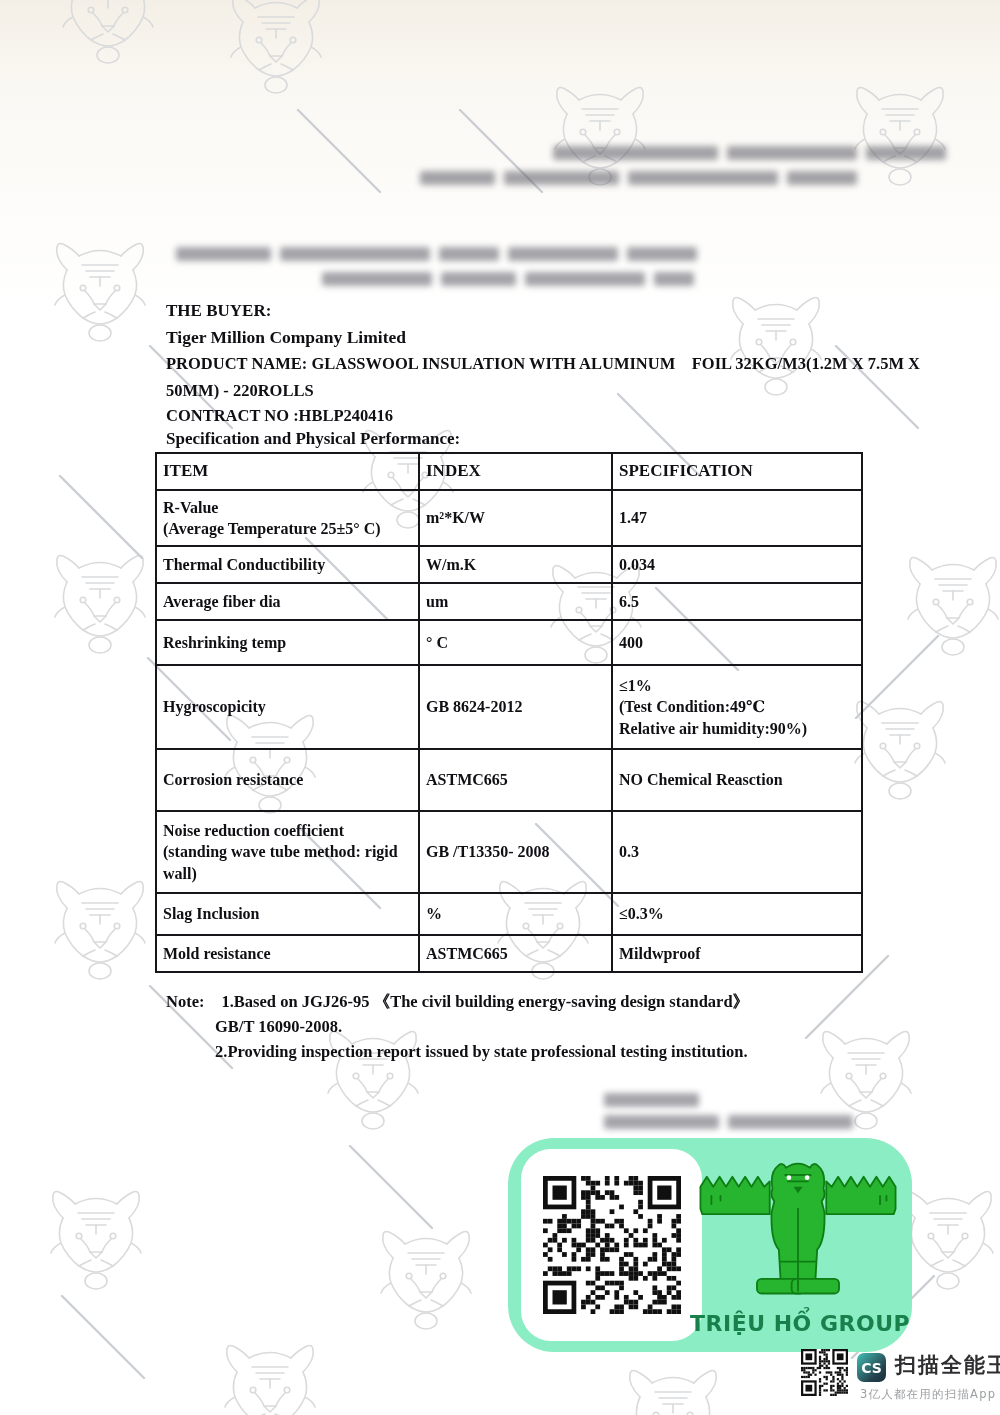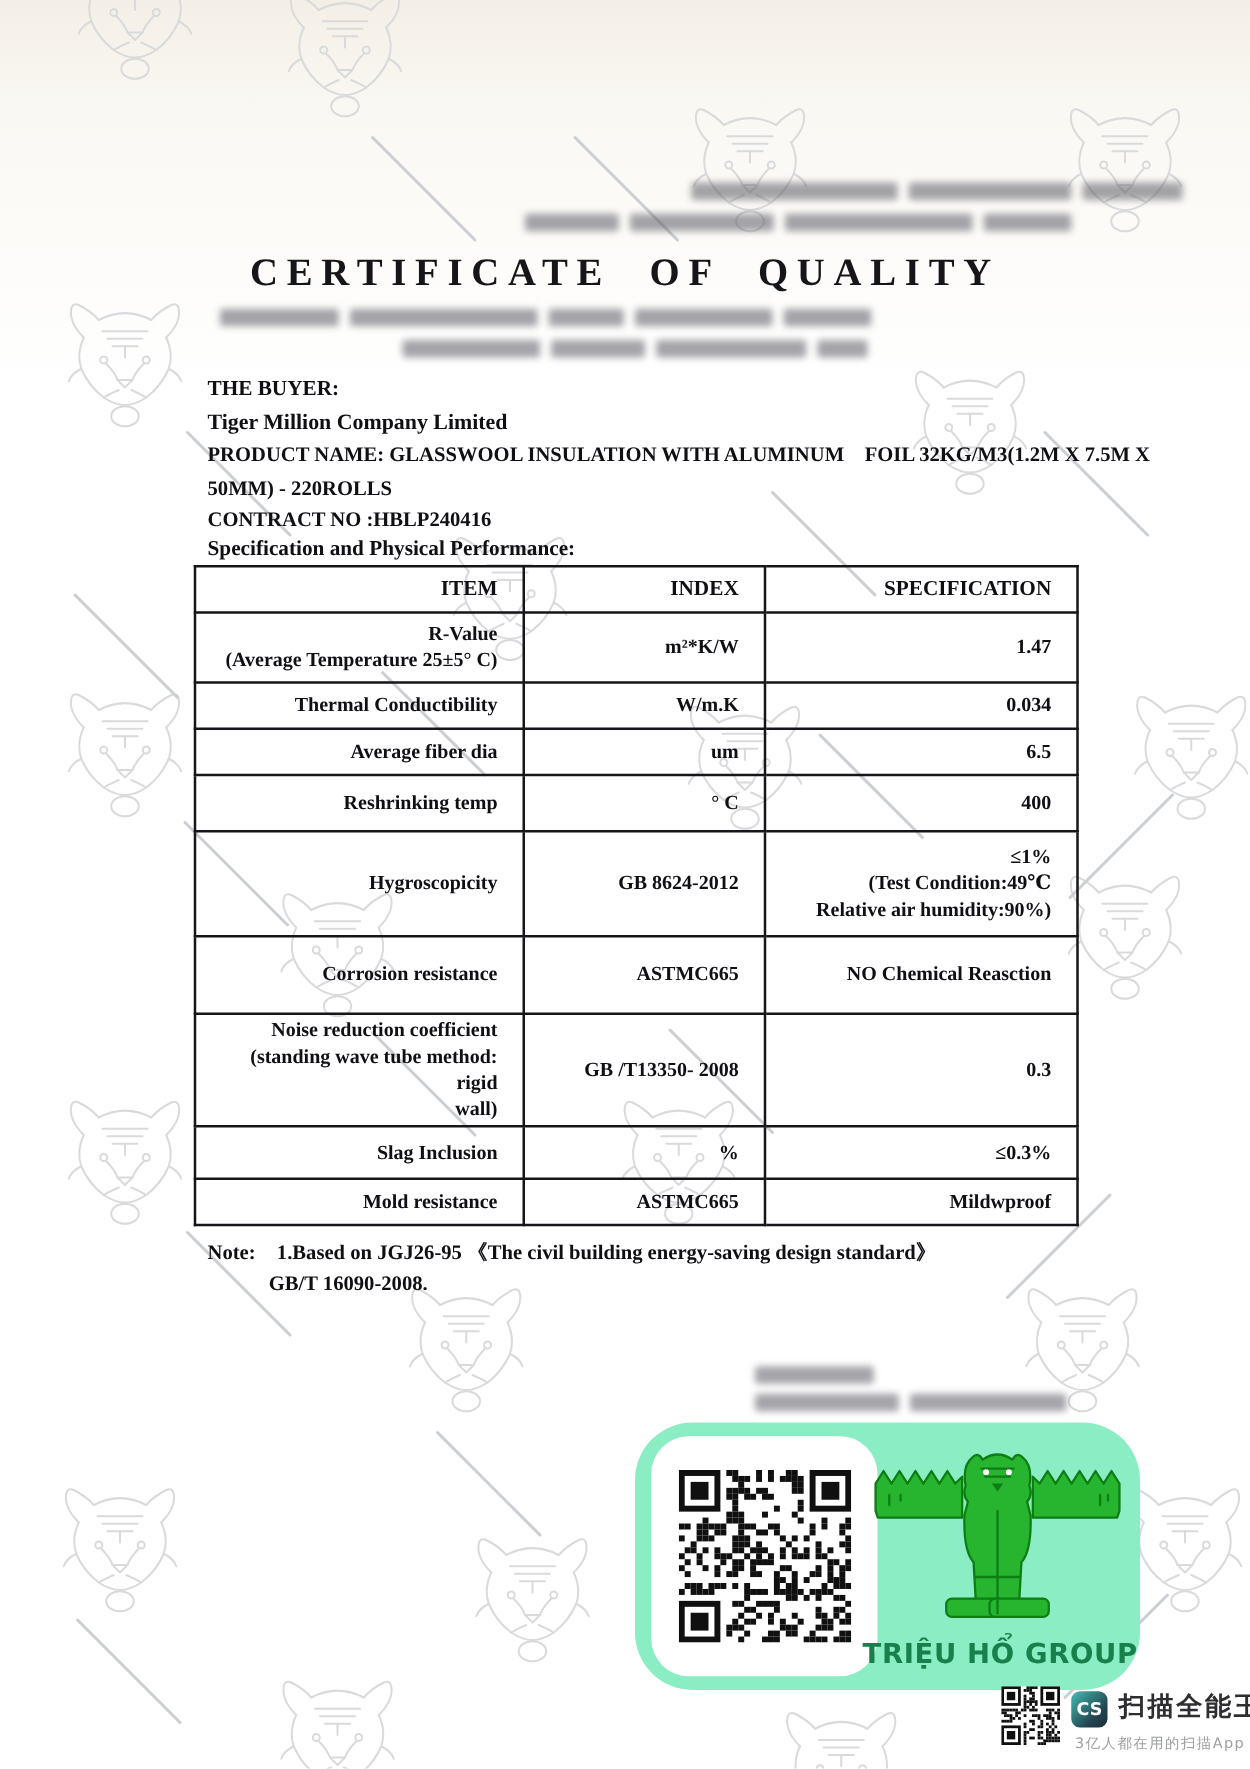--- a/index.html
+++ b/index.html
@@ -25,22 +25,22 @@
   .l-p1{top:354px;font-size:16.5px;}
   .l-p2{top:381px;font-size:16.5px;}
   .l-contract{top:406px;font-size:16.5px;}
   .l-spec{top:429px;}
 
   table.spec{
     position:absolute;left:155px;top:452px;width:706px;border-collapse:collapse;
     table-layout:fixed;background:transparent;
   }
   table.spec th,table.spec td{
-    border:2.2px solid #16161a;text-align:right;vertical-align:middle;
-    font-weight:700;color:#0f0f14;padding:2px 20px;line-height:1.32;
+    border:2.2px solid #16161a;text-align:left;vertical-align:middle;
+    font-weight:700;color:#0f0f14;padding:2px 6px;line-height:1.32;
   }
   table.spec th{font-size:17px;height:31px;}
   table.spec td{font-size:16px;}
 
   .note-line{position:absolute;font-weight:700;font-size:16.5px;color:#0f0f14;}
   .n-1{left:166px;top:991px;}
   .n-1 .note-body{margin-left:17px;}
   .n-2{left:215px;top:1017px;}
   .n-3{left:215px;top:1042px;}
 
@@ -147,21 +147,20 @@
       <div class="seg" style="width:130px"></div>
       <div class="seg" style="width:80px"></div>
   </div>
   <div class="blur-line" style="left:420px;top:171px;">
     <div class="seg" style="width:75px"></div>
       <div class="seg" style="width:115px"></div>
       <div class="seg" style="width:150px"></div>
       <div class="seg" style="width:70px"></div>
   </div>
 
-  <div class="title">CERTIFICATE OF QUALITY</div>
 
   <div class="blur-line" style="left:176px;top:247px;">
     <div class="seg" style="width:95px"></div>
       <div class="seg" style="width:150px"></div>
       <div class="seg" style="width:60px"></div>
       <div class="seg" style="width:110px"></div>
       <div class="seg" style="width:70px"></div>
   </div>
   <div class="blur-line" style="left:322px;top:272px;">
     <div class="seg" style="width:110px"></div>
@@ -236,20 +235,21 @@
           <td>ASTMC665</td>
           <td>Mildwproof</td>
         </tr>
       </tbody>
   </table>
 
   <div class="note-line n-1">
     <span class="note-label">Note:</span><span class="note-body">1.Based on JGJ26-95 《The civil building energy-saving design standard》</span>
   </div>
   <div class="note-line n-2">GB/T 16090-2008.</div>
+  <div class="note-line n-3">2.Providing inspection report issued by state professional testing institution.</div>
 
   <div class="blur-line" style="left:604px;top:1093px;">
     <div class="seg" style="width:95px"></div>
   </div>
   <div class="blur-line" style="left:604px;top:1115px;">
     <div class="seg" style="width:115px"></div>
       <div class="seg" style="width:125px"></div>
   </div>
 
   <div class="mint"></div>

